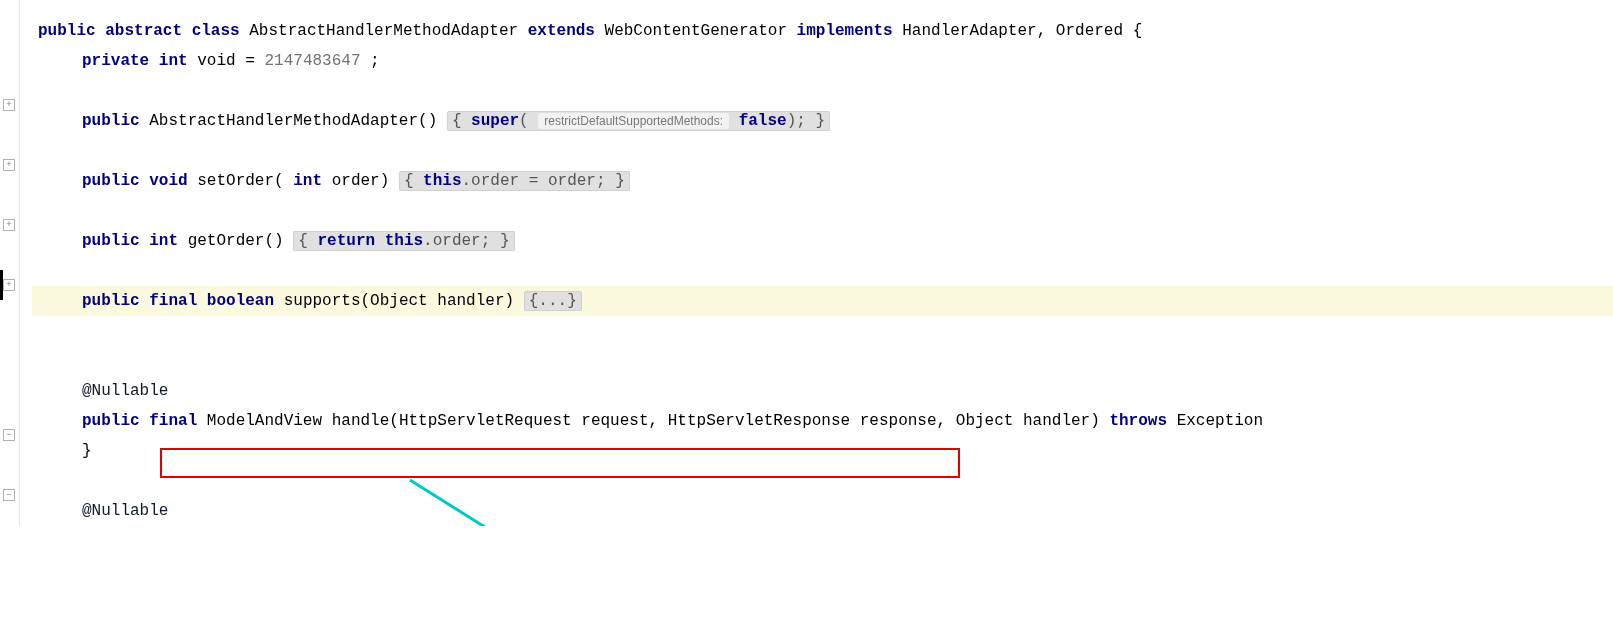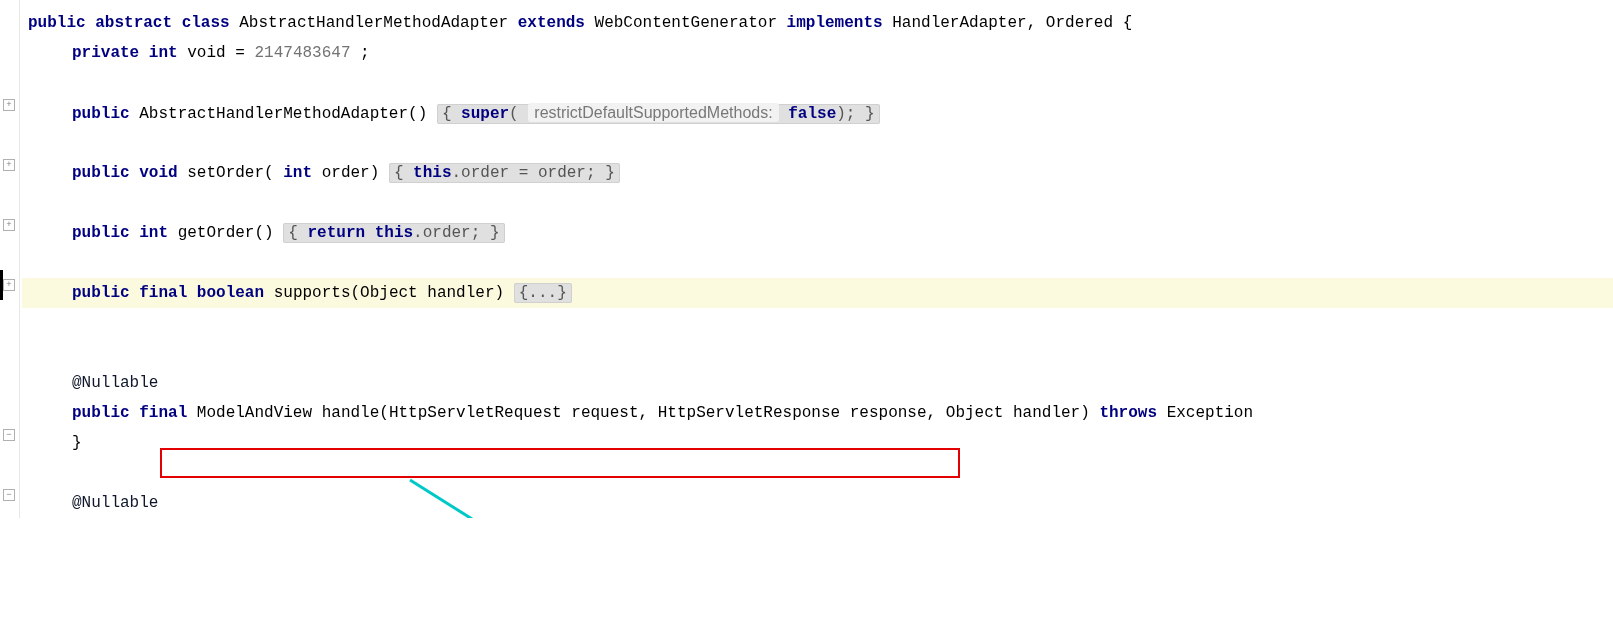--- a/index.html
+++ b/index.html
@@ -27,22 +27,22 @@
       height: 12px;
       border: 1px solid #b0b0b0;
       background: #fff;
       font-size: 9px;
       line-height: 10px;
       text-align: center;
       color: #808080;
       cursor: pointer;
     }
     .code-area {
-      margin-left: 22px;
-      padding-top: 8px;
+      margin-left: 32px;
+      padding-top: 16px;
     }
     .line {
       height: 30px;
       line-height: 30px;
       padding-left: 6px;
       position: relative;
     }
     .line.highlighted {
       background: #fcfade;
     }
@@ -64,21 +64,21 @@
       border-radius: 2px;
       border: 1px solid #d0d0d0;
     }
     .param-hint {
       background: #f2f2f2;
       color: #787878;
       padding: 1px 6px;
       border-radius: 3px;
       font-style: normal;
       font-family: Arial, sans-serif;
-      font-size: 16px;
+      font-size: 12px;
       font-weight: normal;
     }
     .ann { color: #0f172a; }
     .redbox1 {
       position: absolute;
       border: 2px solid #e40000;
       pointer-events: none;
     }
     svg.arrow {
       position: absolute;

